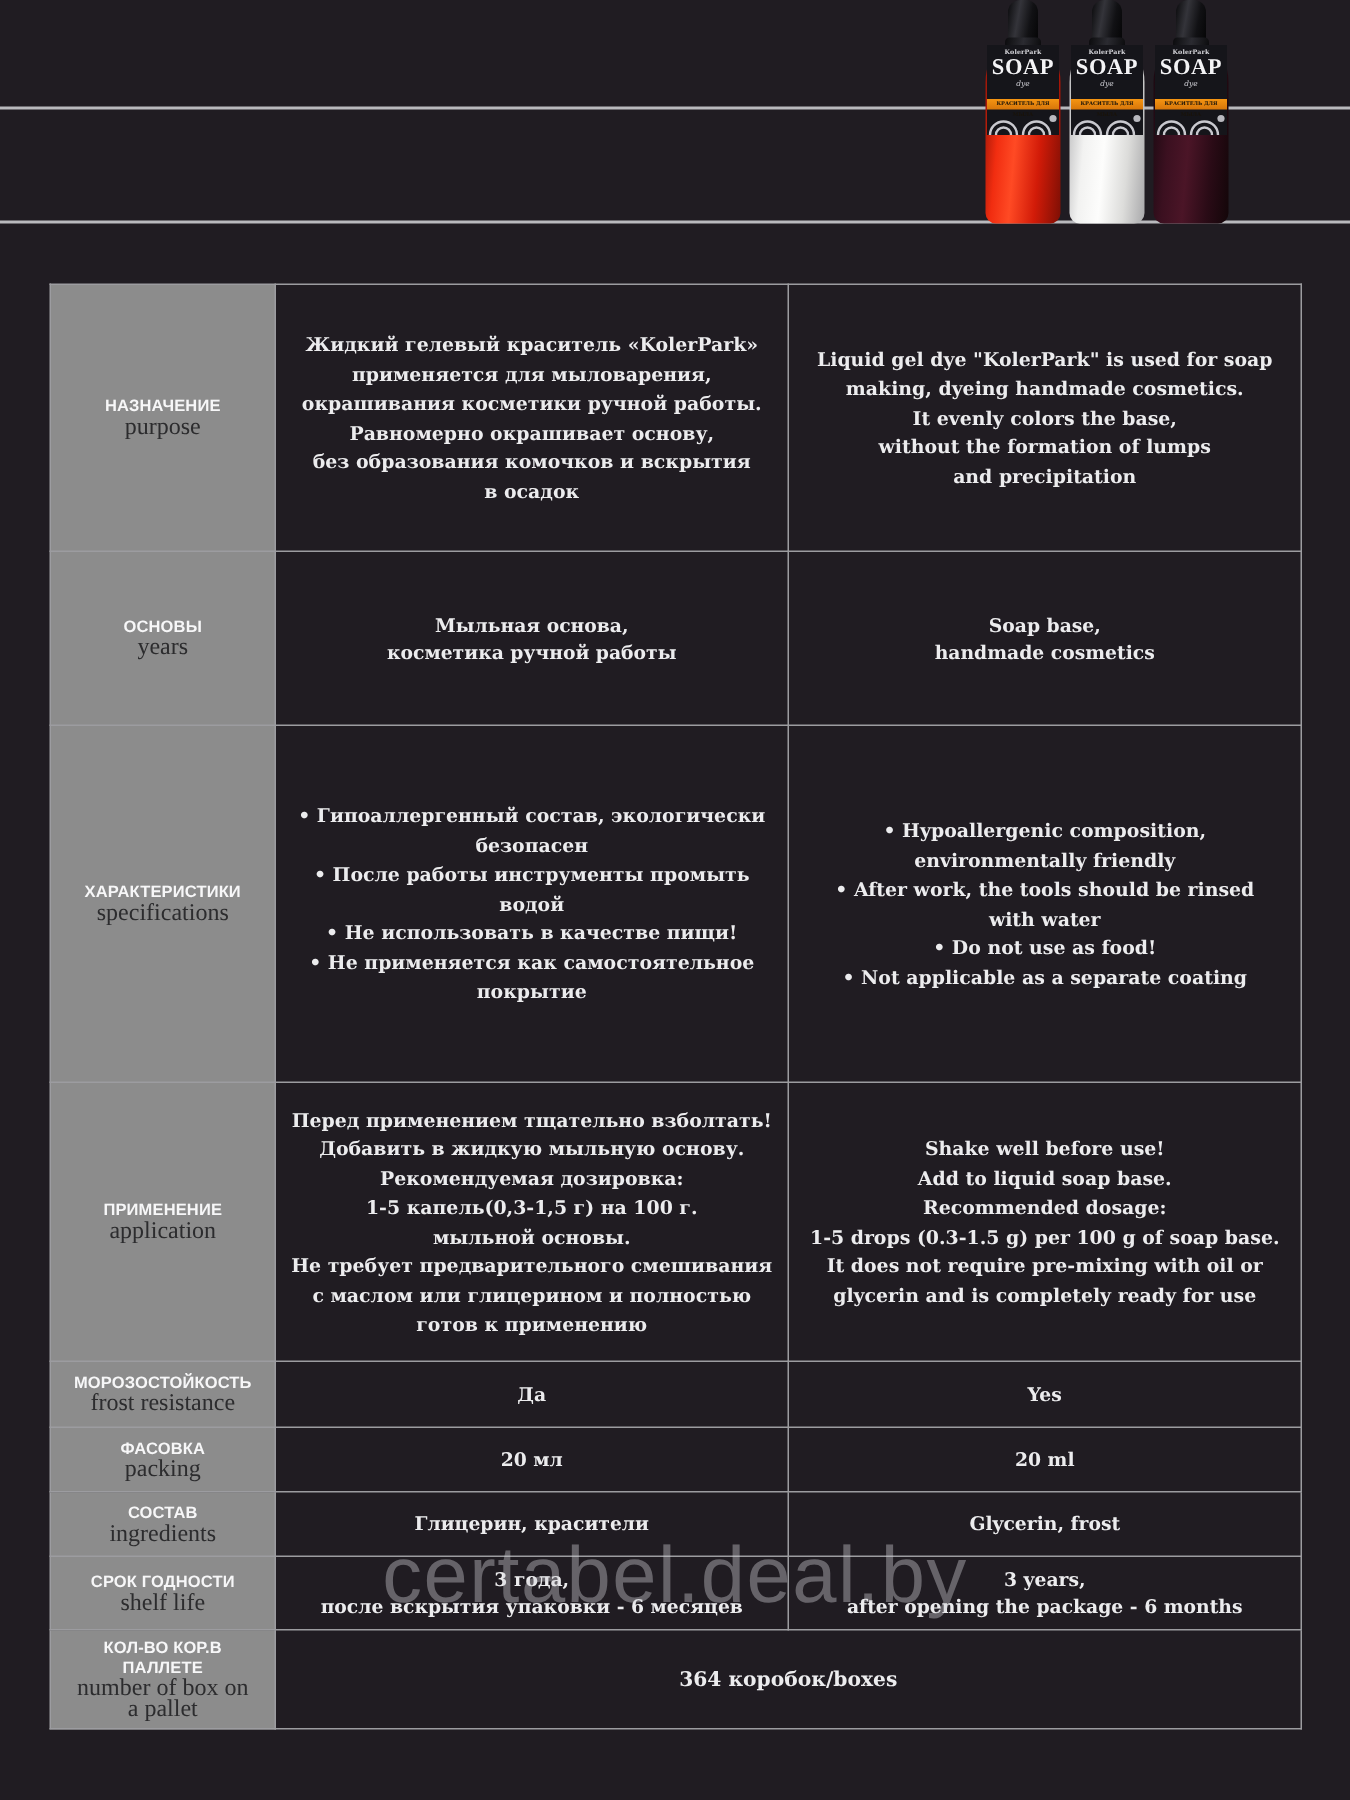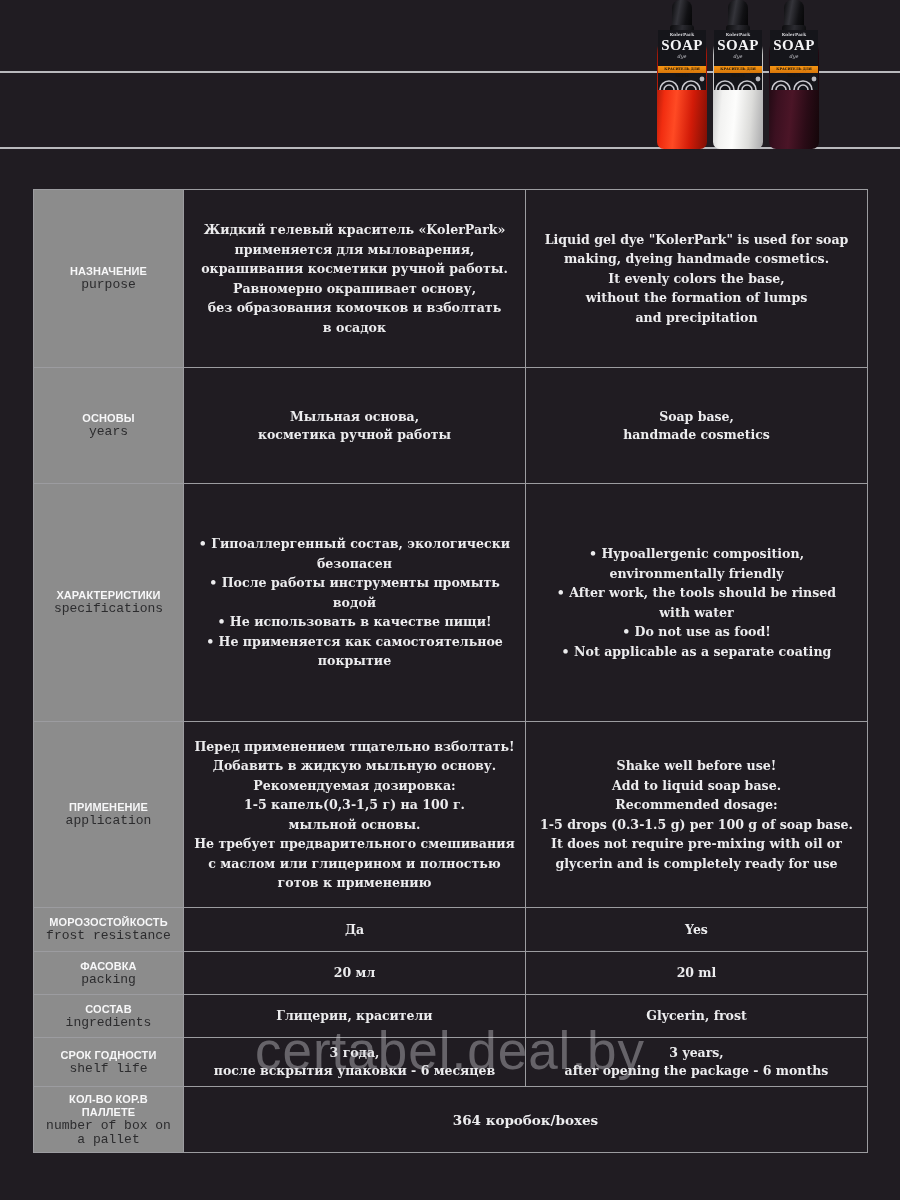--- a/index.html
+++ b/index.html
@@ -175,22 +175,22 @@
     display: block;
     font-family: "Liberation Sans", sans-serif;
     font-weight: bold;
     font-size: 11px;
     line-height: 13px;
     color: #f7f7f8;
     letter-spacing: 0.1px;
   }
   .lbl .en {
     display: block;
-    font-family: Liberation Mono, monospace;
-    font-size: 13px;
+    font-family: Liberation Serif, serif;
+    font-size: 16px;
     line-height: 13.5px;
     color: #2c2c2e;
   }
   .val {
     background: #201c22;
     text-align: center;
     color: #ececee;
     font-family: "DejaVu Serif", serif;
     font-weight: bold;
     font-size: 12.5px;
@@ -318,21 +318,21 @@
       <tr class="r-purpose tall">
         <td class="lbl">
           <span class="ru">НАЗНАЧЕНИЕ</span>
           <span class="en">purpose</span>
         </td>
         <td class="val ru-col">
           <span class="line">Жидкий гелевый краситель «KolerPark»</span>
           <span class="line">применяется для мыловарения,</span>
           <span class="line">окрашивания косметики ручной работы.</span>
           <span class="line">Равномерно окрашивает основу,</span>
-          <span class="line">без образования комочков и взболтать</span>
+          <span class="line">без образования комочков и вскрытия</span>
           <span class="line">в осадок</span>
         </td>
         <td class="val en-col">
           <span class="line">Liquid gel dye "KolerPark" is used for soap</span>
           <span class="line">making, dyeing handmade cosmetics.</span>
           <span class="line">It evenly colors the base,</span>
           <span class="line">without the formation of lumps</span>
           <span class="line">and precipitation</span>
         </td>
       </tr>

